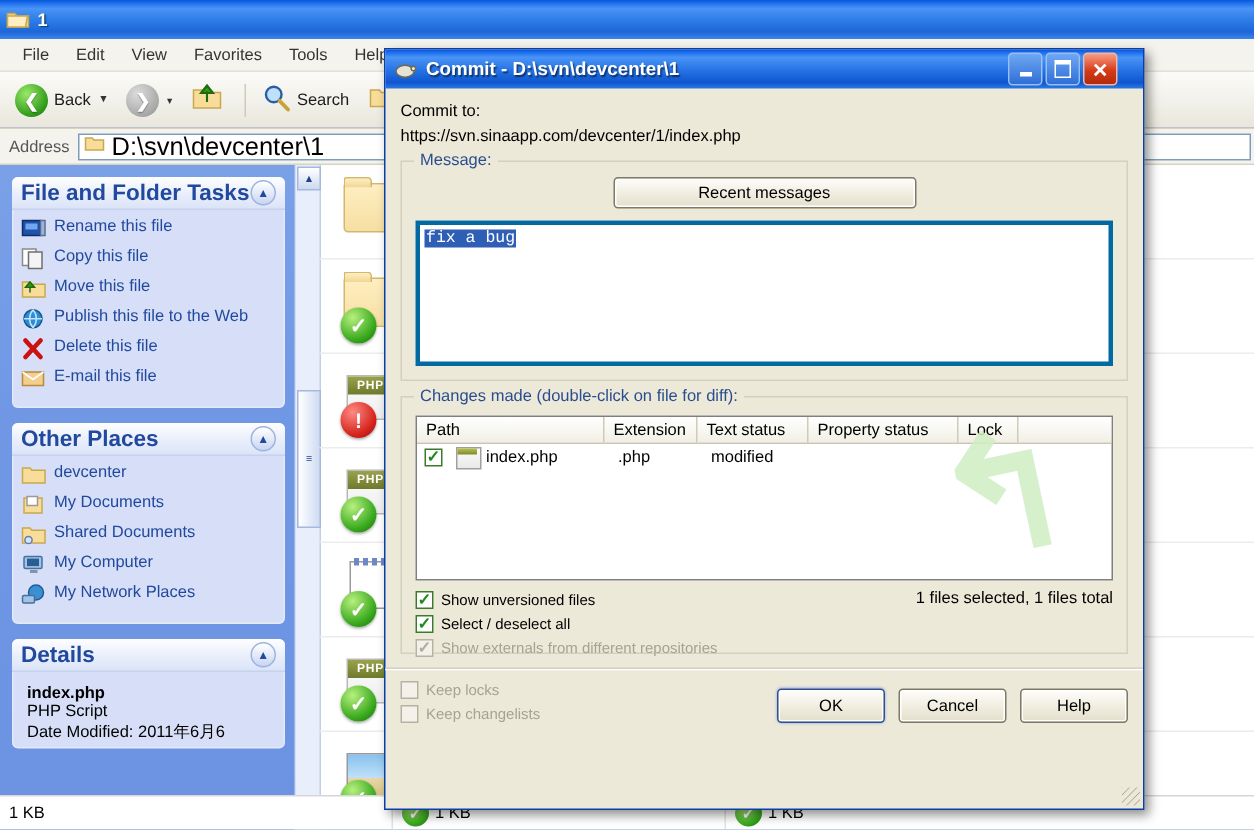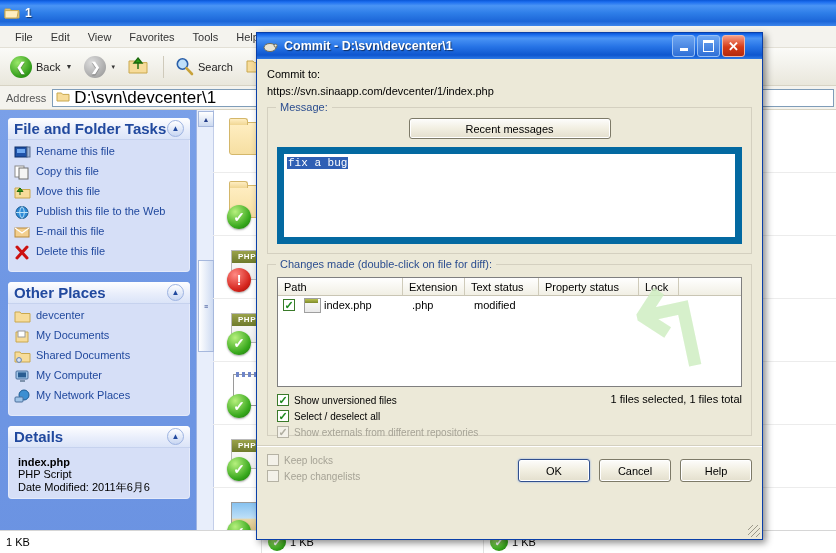--- a/index.html
+++ b/index.html
@@ -201,21 +201,21 @@
     color:#2b4d8f;font-size:11px;
   }
   .btn{
     background:linear-gradient(180deg,#fdfdfc 0%,#f2efe2 48%,#e3dfcd 100%);
     border:1px solid #7d7a68;border-radius:3px;
     font-size:11px;color:#000;display:flex;align-items:center;justify-content:center;
     box-shadow:0 0 0 1px #fff inset;
   }
   #recent-messages-button{width:200px;height:19px;margin:0 auto;}
   .msgbox{
-    margin-top:8px;height:97px;background:#fff;border:7px solid #0369a1;
+    margin-top:8px;height:97px;background:#fff;border:3px solid #0369a1;
     padding:2px 3px;box-sizing:border-box;overflow:hidden;
   }
   .msgtext{
     font-family:"Liberation Mono","DejaVu Sans Mono",monospace;font-size:11px;
     background:#2f5fb4;color:#fff;display:inline;padding:0 1px;
   }
   .listwrap{
     margin-top:2px;height:108px;background:#fff;border:1px solid #7f7f7f;
     position:relative;overflow:hidden;
   }
@@ -387,33 +387,33 @@
               <svg width="17" height="15" viewBox="0 0 17 15">
                   <circle cx="8" cy="7.5" r="6" fill="#2f8bd6" stroke="#17568c"></circle>
                   <path d="M2 7.5h12M8 1.5c3 3.5 3 8.5 0 12M8 1.5c-3 3.5-3 8.5 0 12" stroke="#bfe3f8" fill="none"></path>
                 </svg>
             </span>
             <span class="p-lbl">Publish this file to the Web</span>
           </div>
           <div class="p-item">
             <span class="p-ico">
               <svg width="17" height="15" viewBox="0 0 17 15">
+                  <path d="M3 2l10 11M13 2L3 13" stroke="#cc1111" stroke-width="3" stroke-linecap="round"></path>
+                </svg>
+            </span>
+            <span class="p-lbl">Delete this file</span>
+          </div>
+          <div class="p-item">
+            <span class="p-ico">
+              <svg width="17" height="15" viewBox="0 0 17 15">
                   <rect x="1" y="3" width="14" height="9" fill="#f3cf8e" stroke="#b78a3c"></rect>
                   <path d="M1 3l7 5 7-5" fill="none" stroke="#fff" stroke-width="1.2"></path>
                 </svg>
             </span>
             <span class="p-lbl">E-mail this file</span>
-          </div>
-          <div class="p-item">
-            <span class="p-ico">
-              <svg width="17" height="15" viewBox="0 0 17 15">
-                  <path d="M3 2l10 11M13 2L3 13" stroke="#cc1111" stroke-width="3" stroke-linecap="round"></path>
-                </svg>
-            </span>
-            <span class="p-lbl">Delete this file</span>
           </div>
         </div>
       </div>
 
       <div class="panel">
         <div class="panel-head">
           <span class="panel-title">Other Places</span>
           <span class="chev">▲</span>
         </div>
         <div class="panel-body">

